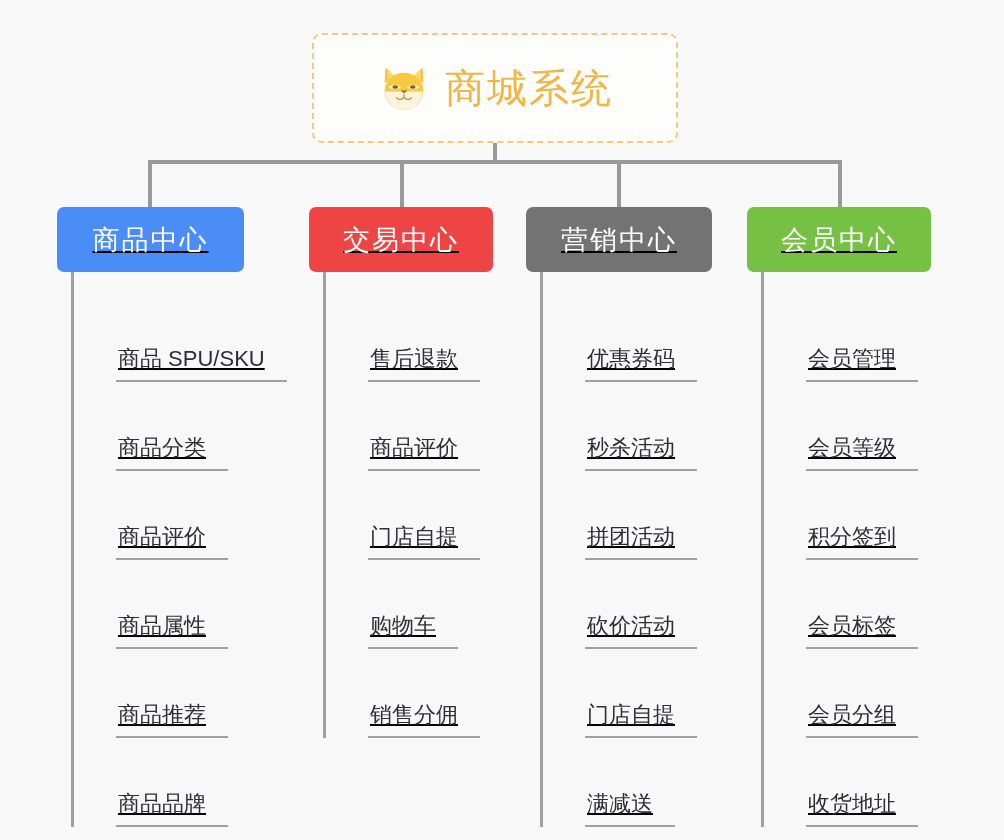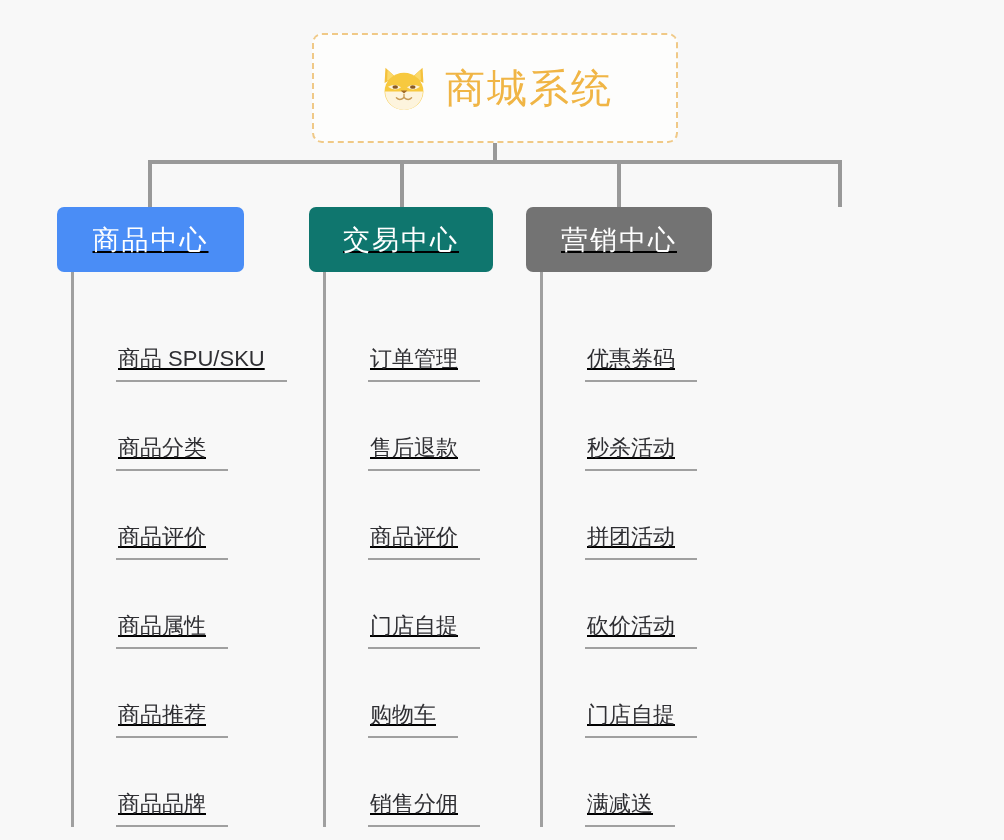--- a/index.html
+++ b/index.html
@@ -186,27 +186,24 @@
       <div class="leaf">
           <span class="leaf-label">商品推荐</span>
         </div>
       <div class="leaf">
           <span class="leaf-label">商品品牌</span>
         </div>
     </div>
   </div>
 
   <div class="column col-2">
-    <div class="cat-header" style="background: #0f766e;">
+    <div class="cat-header" style="background: #ef4444;">
       <span>交易中心</span>
     </div>
     <div class="branch">
-      <div class="leaf">
-          <span class="leaf-label">订单管理</span>
-        </div>
       <div class="leaf">
           <span class="leaf-label">售后退款</span>
         </div>
       <div class="leaf">
           <span class="leaf-label">商品评价</span>
         </div>
       <div class="leaf">
           <span class="leaf-label">门店自提</span>
         </div>
       <div class="leaf">
@@ -237,14 +234,39 @@
         </div>
       <div class="leaf">
           <span class="leaf-label">门店自提</span>
         </div>
       <div class="leaf">
           <span class="leaf-label">满减送</span>
         </div>
     </div>
   </div>
 
+  <div class="column col-4">
+    <div class="cat-header" style="background: rgb(118, 192, 67);">
+      <span>会员中心</span>
+    </div>
+    <div class="branch">
+      <div class="leaf">
+          <span class="leaf-label">会员管理</span>
+        </div>
+      <div class="leaf">
+          <span class="leaf-label">会员等级</span>
+        </div>
+      <div class="leaf">
+          <span class="leaf-label">积分签到</span>
+        </div>
+      <div class="leaf">
+          <span class="leaf-label">会员标签</span>
+        </div>
+      <div class="leaf">
+          <span class="leaf-label">会员分组</span>
+        </div>
+      <div class="leaf">
+          <span class="leaf-label">收货地址</span>
+        </div>
+    </div>
+  </div>
 
 </div>
 
 </body></html>

